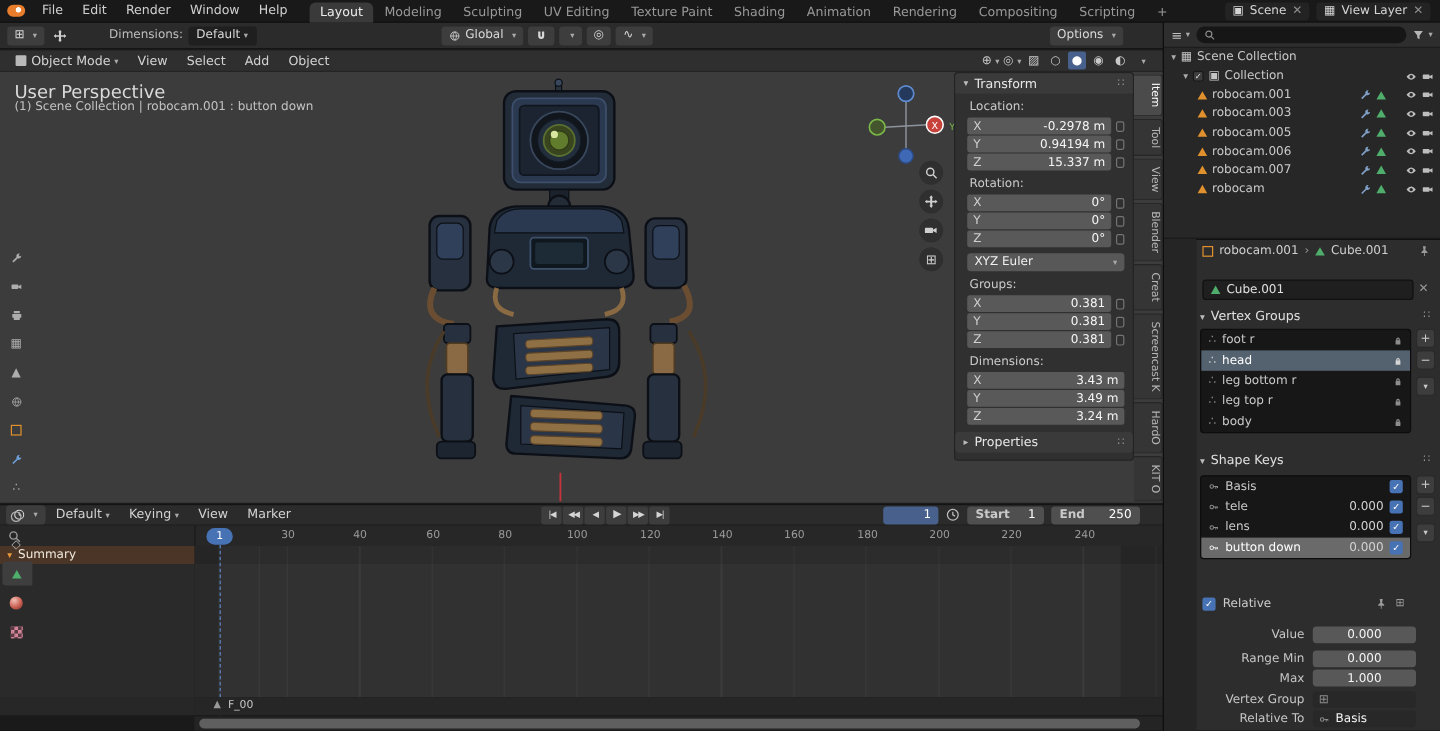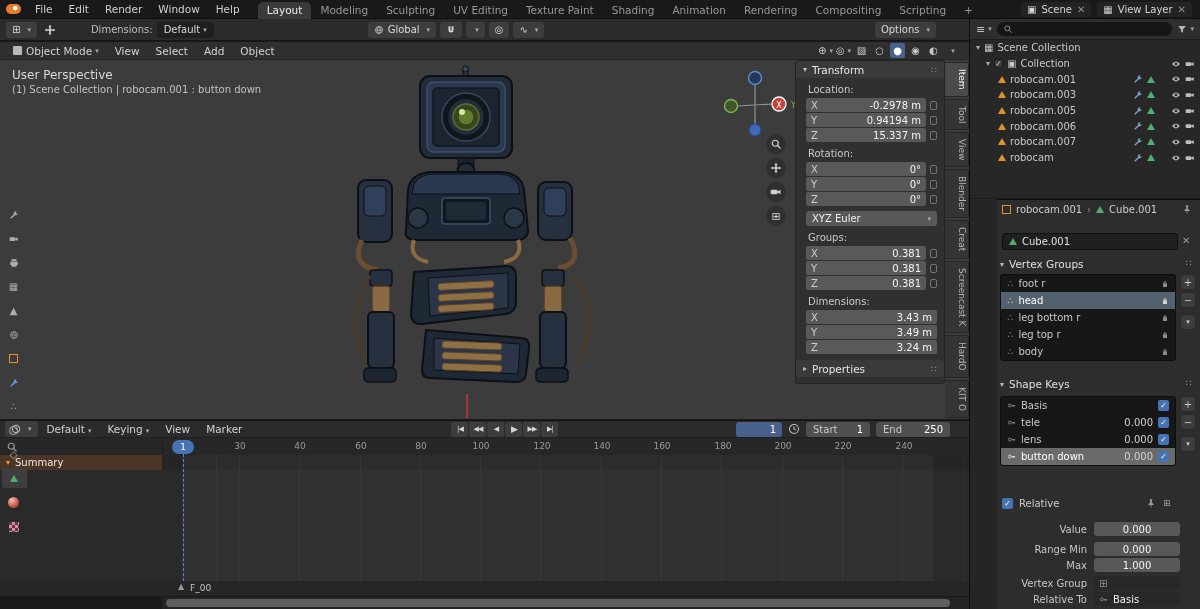--- a/index.html
+++ b/index.html
@@ -30,21 +30,21 @@
 
   
   .vphead{left:0;top:42px;width:969px;height:18px;background:#2f2f2f;display:flex;align-items:center;border-bottom:1px solid #242424;padding:0 6px;gap:2px;}
   .vmenu{padding:0 7px;font-size:10.5px;color:#d2d2d2;}
   .cubeglyph{width:9px;height:9px;background:#b9b9b9;border-radius:1px;margin-right:4px;}
   .shadeic{width:15px;height:15px;border-radius:2px;display:flex;align-items:center;justify-content:center;font-size:10px;color:#c9c9c9;}
   .shadeic.active{background:#47618c;color:#fff;}
 
   
   .viewport{left:0;top:60px;width:969px;height:359px;background:#3c3c3c;overflow:hidden;}
-  .ovl1{left:12px;top:8px;font-size:12px;color:#dadada;}
+  .ovl1{left:12px;top:8px;font-size:15px;color:#dadada;}
   .ovl2{left:12px;top:24px;font-size:10px;color:#c2c2c2;}
   .navbtn{width:20px;height:20px;border-radius:50%;background:rgba(32,32,32,.45);color:#cfcfcf;display:flex;align-items:center;justify-content:center;}
 
   
   .npanel{left:795px;top:0px;width:150px;background:rgba(48,48,48,.96);border:1px solid #232323;border-radius:3px;padding-bottom:6px;}
   .ph{height:17px;background:#3a3a3a;display:flex;align-items:center;gap:5px;padding:0 7px;border-radius:3px 3px 0 0;font-size:10.5px;color:#e6e6e6;}
   .ph .dots{margin-left:auto;color:#9a9a9a;font-size:9px;}
   .np-label{margin:6px 0 3px 12px;font-size:10px;color:#cacaca;}
   .np-row{display:flex;align-items:center;gap:4px;margin:0 7px 1px 10px;}
   .nfield{flex:1;display:flex;justify-content:space-between;align-items:center;height:14px;background:#595959;border-radius:2px;padding:0 5px;font-size:10px;}
@@ -54,21 +54,21 @@
   .tabstrip{left:945px;top:0;width:24px;display:flex;flex-direction:column;gap:2px;padding-top:2px;}
   .vtab{writing-mode:vertical-rl;font-size:9px;color:#b5b5b5;background:#353535;border:1px solid #262626;border-left:none;border-radius:0 3px 3px 0;padding:6px 2px;line-height:1;}
   .vtab.active{background:#4b4b4b;color:#fff;}
 
   
   .tlhead{left:0;top:420px;width:969px;height:18px;background:#2b2b2b;display:flex;align-items:center;border-top:1px solid #141414;border-bottom:1px solid #202020;padding:0 5px;gap:2px;}
   .transport{display:flex;gap:1px;margin-left:200px;}
   .tbtn{width:17px;height:15px;background:#3d3d3d;border-radius:2px;display:flex;align-items:center;justify-content:center;font-size:7px;color:#d5d5d5;letter-spacing:-1px;}
   .framefield{width:46px;height:15px;background:#47618c;border-radius:3px;display:flex;align-items:center;justify-content:flex-end;padding:0 6px;font-size:10px;color:#fff;}
   .sefield{height:15px;background:#4f4f4f;border-radius:3px;display:flex;align-items:center;gap:6px;padding:0 7px;font-size:10px;}
-  .sefield .sl{color:#c9c9c9;} .sefield .sv{color:#fff;margin-left:auto;}
+  .sefield .sl{color:#c9c9c9;font-weight:bold;} .sefield .sv{color:#fff;margin-left:auto;}
   .chansearch{left:0;top:438px;width:162px;height:17px;background:#272727;display:flex;align-items:center;padding:0 6px;color:#9a9a9a;}
   .ruler{left:162px;top:438px;width:807px;height:17px;background:#272727;border-left:1px solid #1c1c1c;}
   .tick{position:absolute;top:3px;transform:translateX(-50%);font-size:9px;color:#9a9a9a;}
   .framebadge{left:172px;top:440px;width:22px;height:14px;background:#4772b3;border-radius:7px;display:flex;align-items:center;justify-content:center;font-size:9px;color:#fff;}
   .playhead{left:183px;top:454px;width:0;height:142px;border-left:1px dashed #5d88c9;}
   .summaryrow{left:0;top:455px;width:162px;height:15px;background:#4a3526;display:flex;align-items:center;gap:5px;padding:0 6px;font-size:10px;color:#f0e9df;}
   .sumband{left:162px;top:455px;width:807px;height:15px;background:rgba(0,0,0,.10);}
   .channels{left:0;top:470px;width:162px;height:126px;background:#2a2a2a;}
   .tgrid{left:162px;top:455px;width:807px;height:126px;background-color:#313131;
          background-image:repeating-linear-gradient(to right,#3b3b3b 0 1px,transparent 1px 60.3px);

